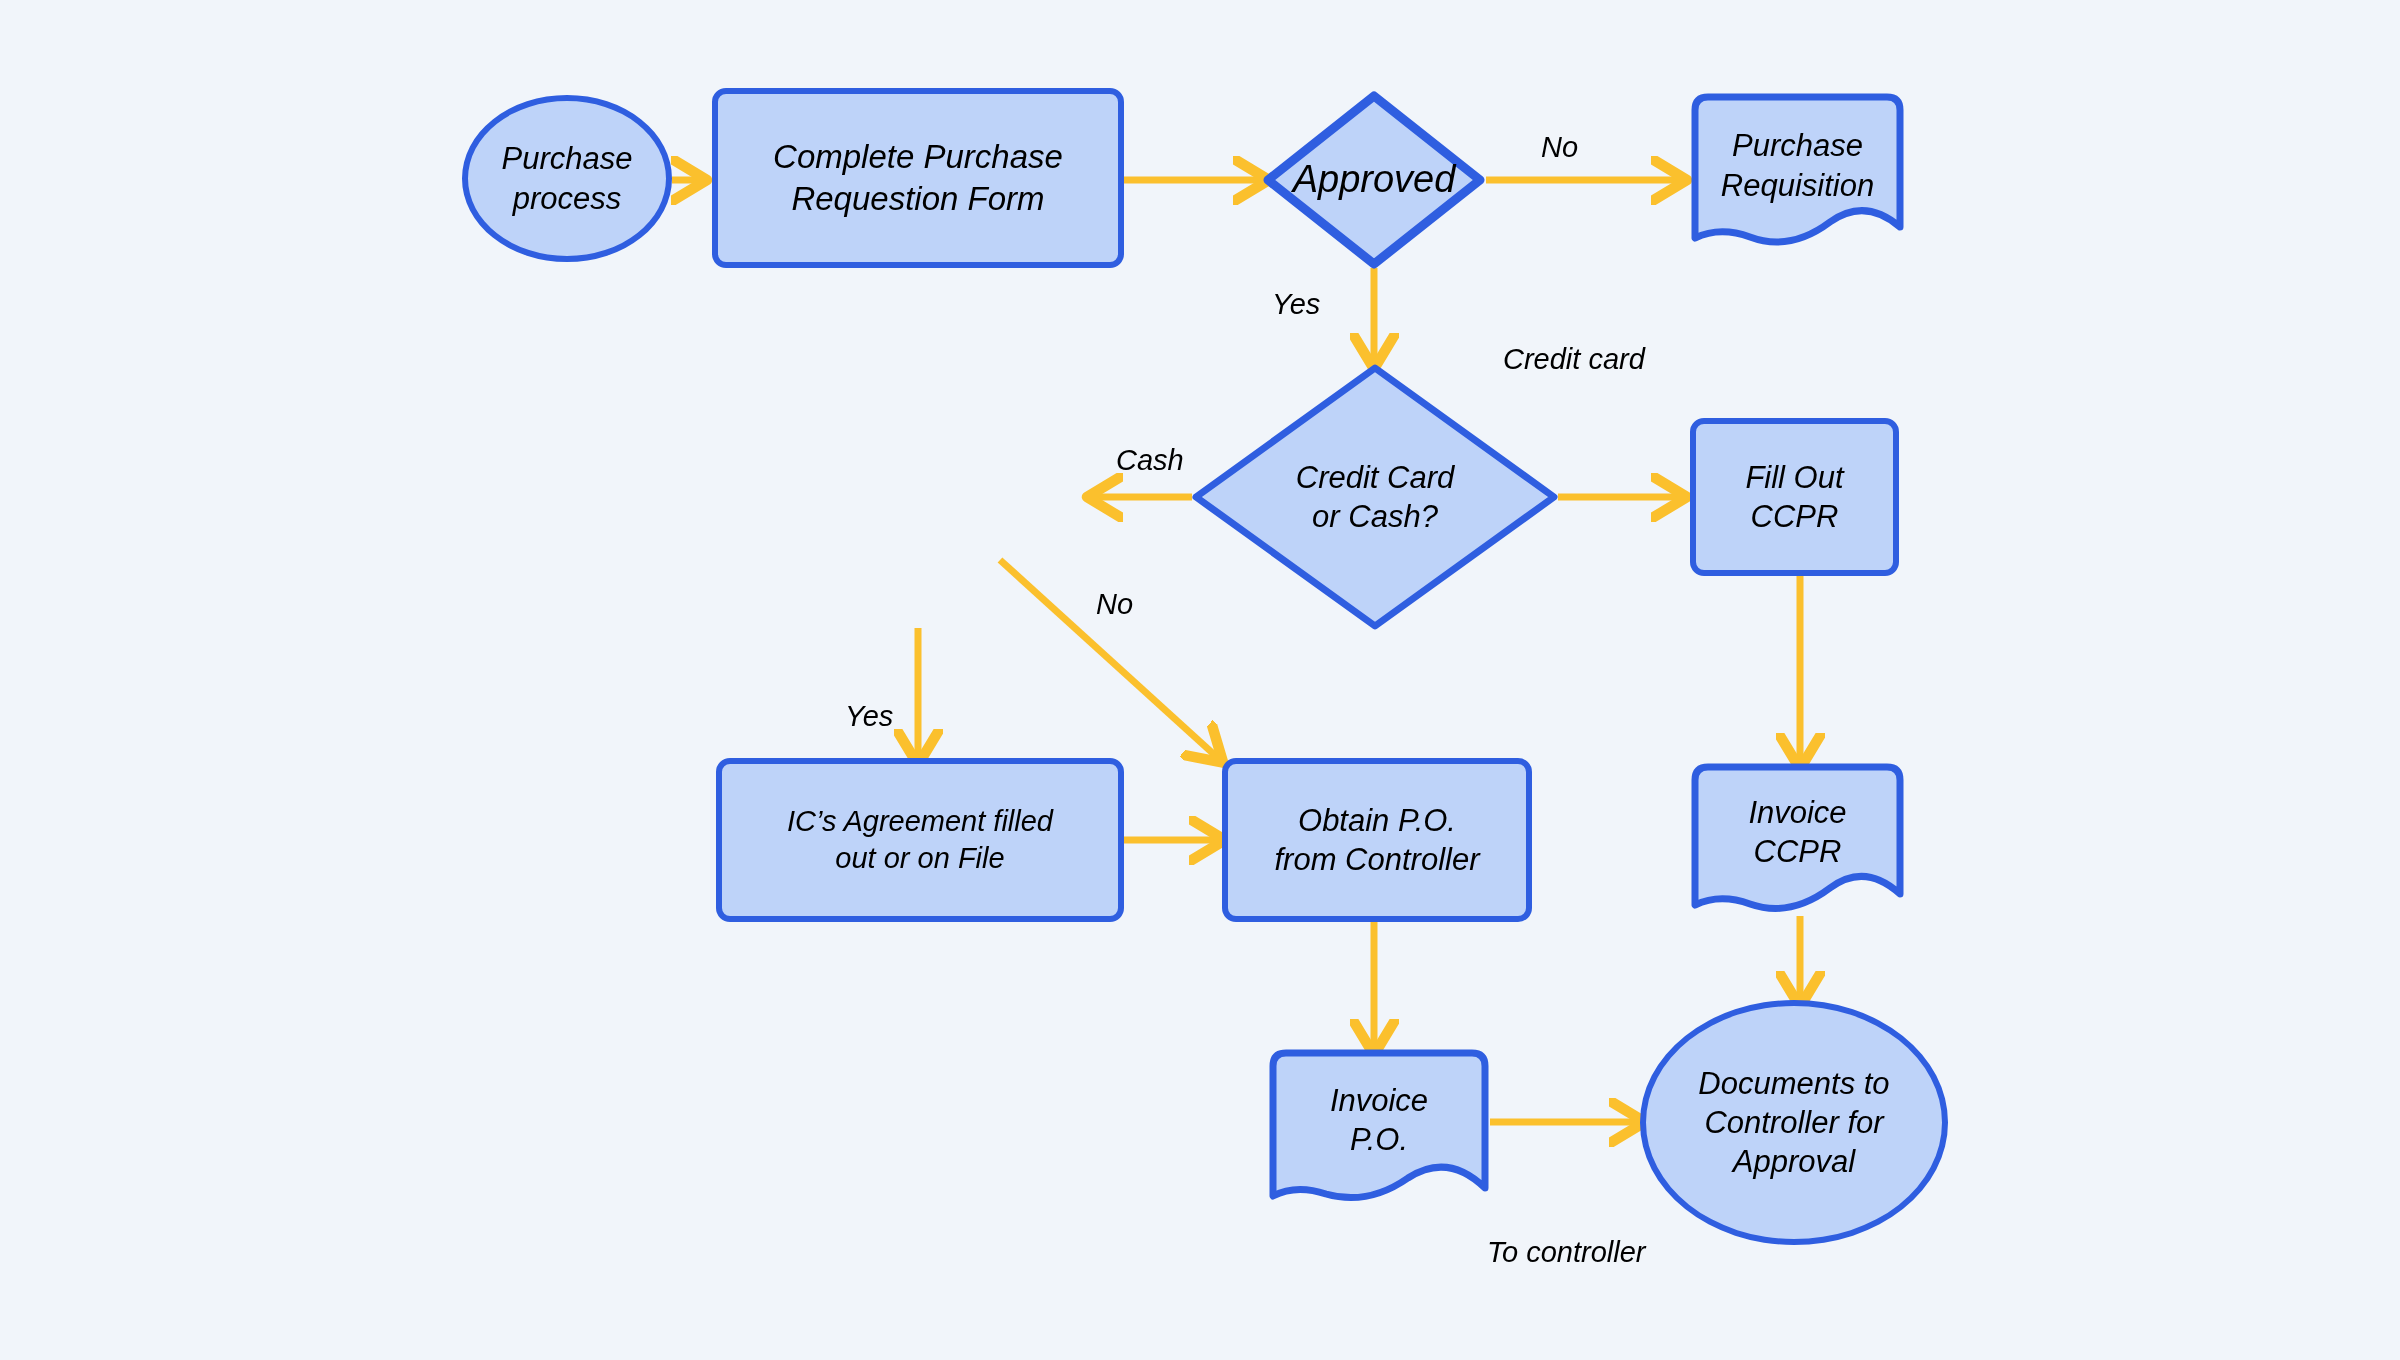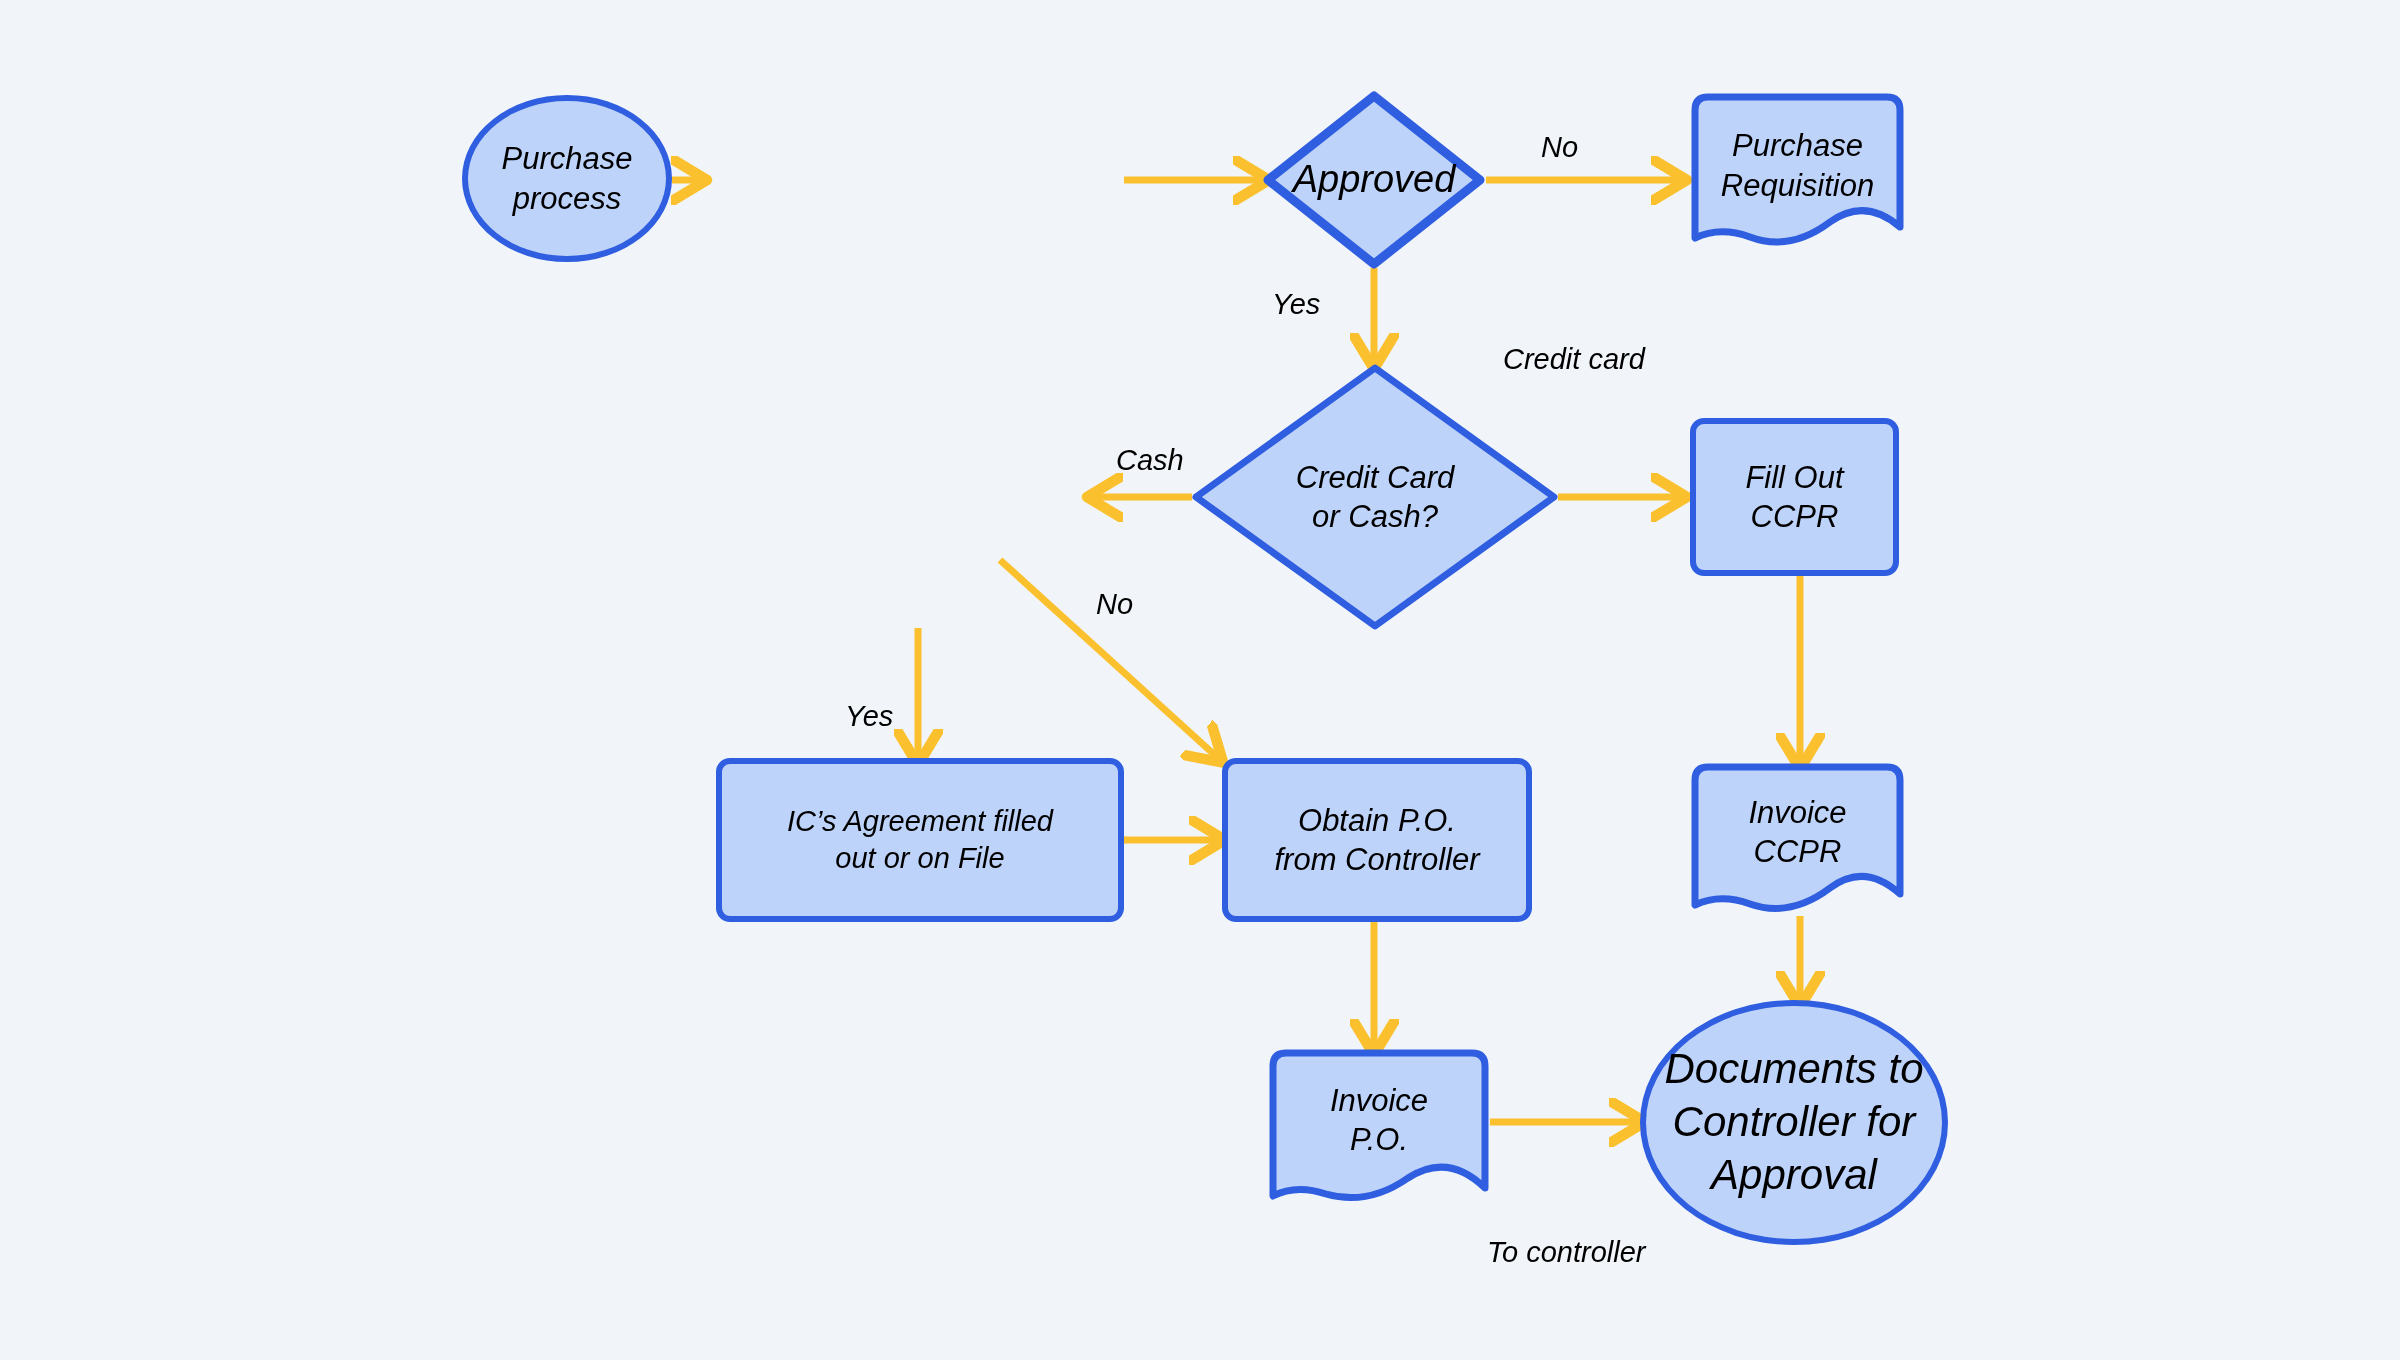--- a/index.html
+++ b/index.html
@@ -121,20 +121,24 @@
 
       <line x1="1490" y1="1122" x2="1638" y2="1122"></line>
     </g>
   </svg>
 
   <div class="node shape-oval" style="left:462px; top:95px; width:210px; height:167px; font-size:31px;">
     <span class="node-label">Purchase
 process</span>
   </div>
 
+  <div class="node shape-rect" style="left:712px; top:88px; width:412px; height:180px; font-size:33px;">
+    <span class="node-label">Complete Purchase
+Requestion Form</span>
+  </div>
 
   <div class="node shape-diamond" style="left:1262px; top:90px; width:224px; height:180px; font-size:38px;">
     <svg class="diamond-svg" viewBox="0 0 224 180" preserveAspectRatio="none">
       <polygon points="112,6 218,90 112,174 6,90" fill="#bed3f9" stroke="#2f5ee0" stroke-width="9" stroke-linejoin="round" vector-effect="non-scaling-stroke"></polygon>
     </svg>
     <span class="node-label">Approved</span>
   </div>
 
   <div class="node" style="left:1690px; top:92px; width:215px; height:165px; font-size:31px;">
     <svg class="doc-svg" viewBox="0 0 215 165" preserveAspectRatio="none">
@@ -180,21 +184,21 @@
 
   <div class="node" style="left:1268px; top:1048px; width:222px; height:164px; font-size:31px;">
     <svg class="doc-svg" viewBox="0 0 222 164" preserveAspectRatio="none">
       <path d="M5,18 Q5,5 18,5 L204,5 Q217,5 217,18 L217,140
                Q180,104 140,130 Q100,158 58,146 Q28,136 5,148 Z" fill="#bed3f9" stroke="#2f5ee0" stroke-width="7" stroke-linejoin="round" vector-effect="non-scaling-stroke"></path>
     </svg>
     <span class="node-label" style="margin-top:-20px;">Invoice
 P.O.</span>
   </div>
 
-  <div class="node shape-oval" style="left:1640px; top:1000px; width:308px; height:245px; font-size:42px;">
+  <div class="node shape-oval" style="left:1640px; top:1000px; width:308px; height:245px; font-size:31px;">
     <span class="node-label">Documents to
 Controller for
 Approval</span>
   </div>
 
   <div class="edge-label" style="left:1541px; top:131px;">No</div>
   <div class="edge-label" style="left:1272px; top:288px;">Yes</div>
   <div class="edge-label" style="left:1503px; top:343px;">Credit card</div>
   <div class="edge-label" style="left:1100px; top:444px;margin-left:16px;">Cash</div>
   <div class="edge-label" style="left:1096px; top:588px;">No</div>

